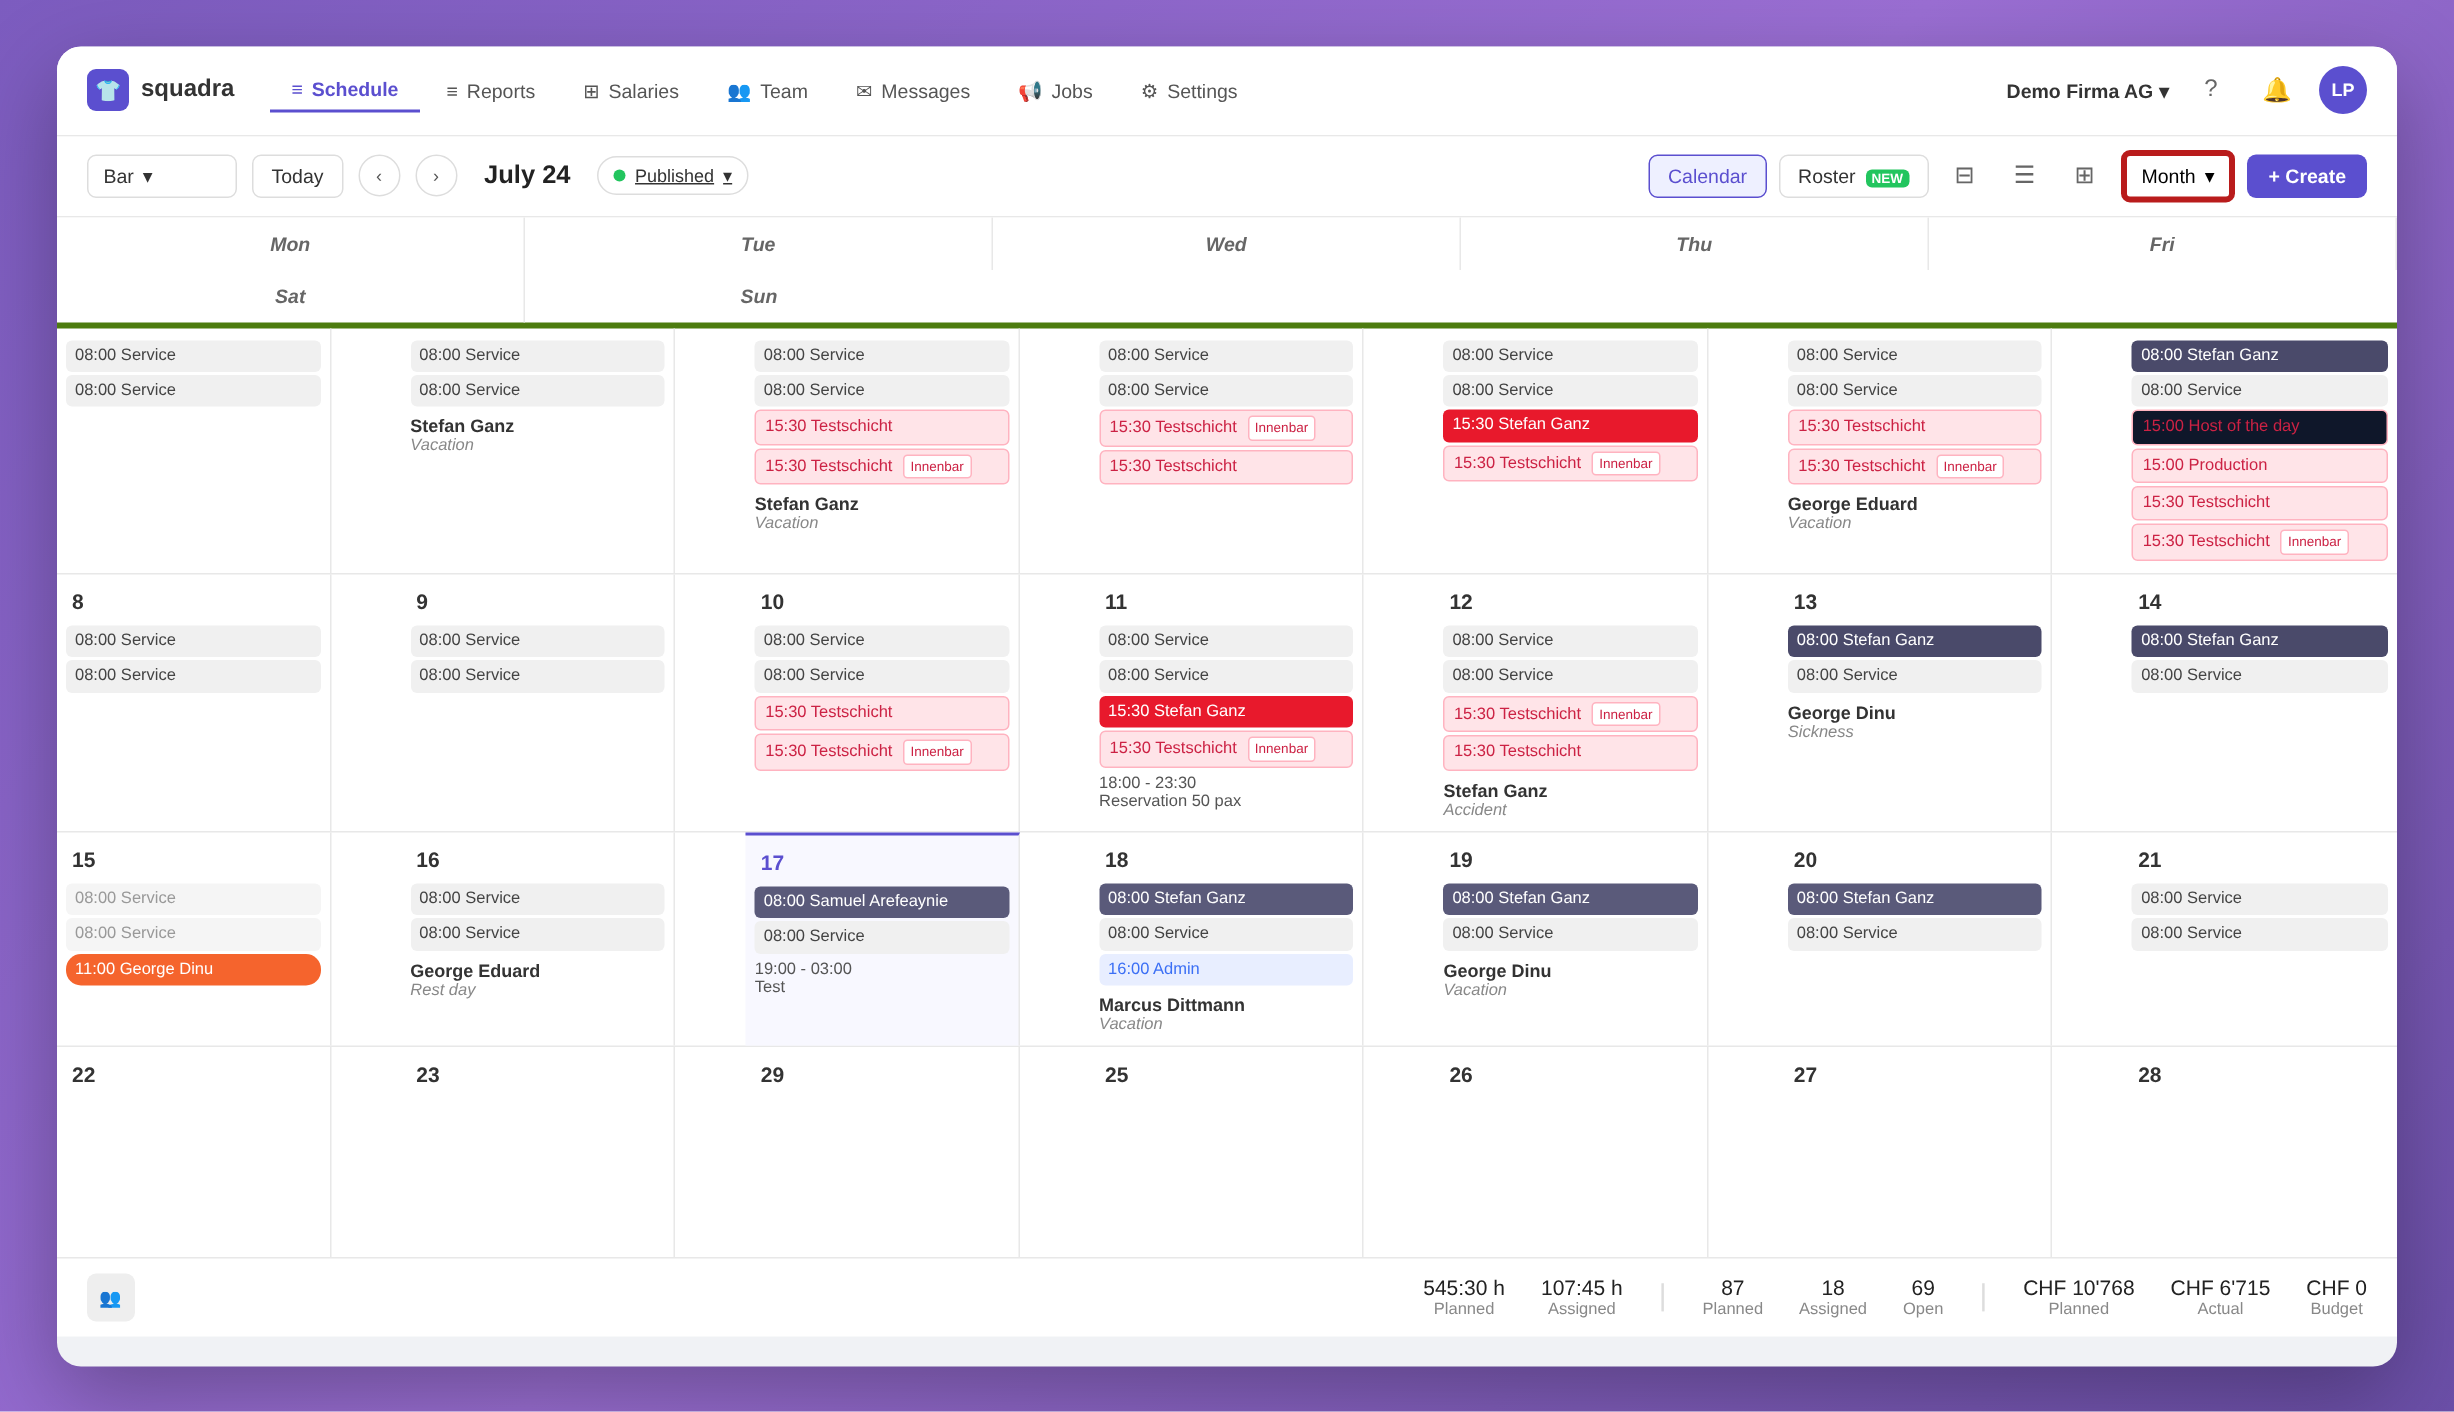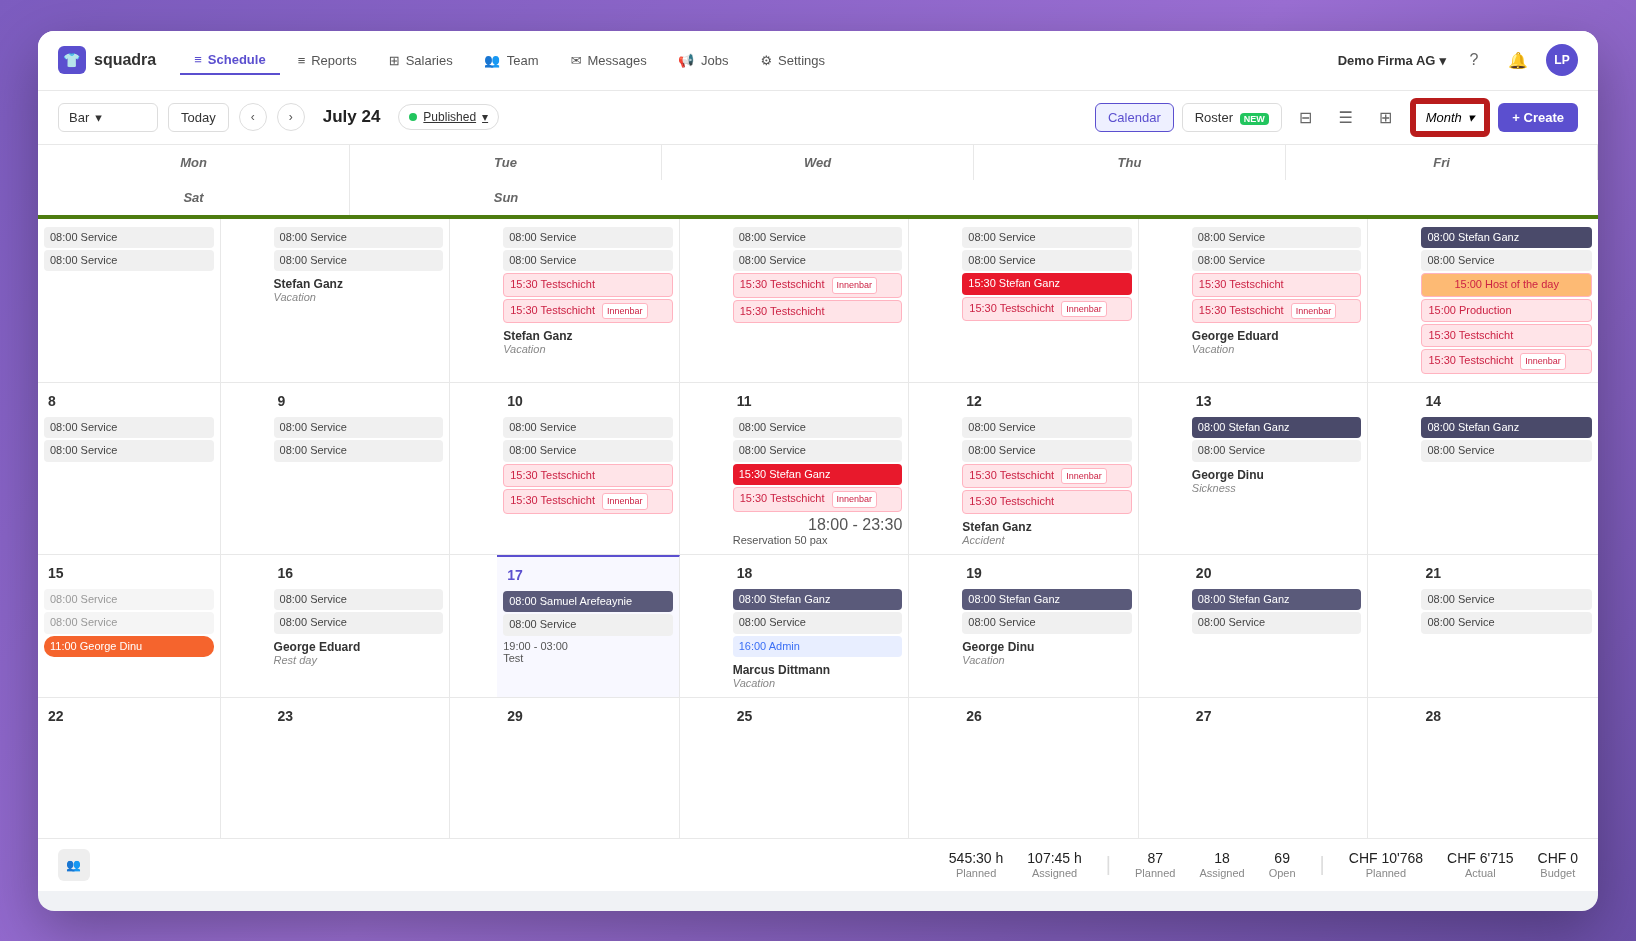--- a/index.html
+++ b/index.html
@@ -214,27 +214,26 @@
       justify-content: center;
       cursor: pointer;
       color: #666;
       font-size: 16px;
       border-radius: 4px;
     }
     .month-select {
       display: flex;
       align-items: center;
       gap: 6px;
-      border: 6px solid #b91c1c;
+      border: 4px solid #b91c1c;
       border-radius: 6px;
       padding: 6px 10px;
       font-size: 13px;
       cursor: pointer;
       background: white;
-      font-style: italic;
     }
     .create-btn {
       background: #5b4fcf;
       color: white;
       border: none;
       border-radius: 6px;
       padding: 7px 14px;
       font-size: 13px;
       font-weight: 600;
       cursor: pointer;
@@ -546,21 +545,21 @@
           <div class="vacation-entry">
             <div class="vac-name">George Eduard</div>
             <div class="vac-label">Vacation</div>
           </div>
         </div>
 
         <div class="cal-day">
           <div class="day-events">
             <div class="event-item event-dark">08:00  Stefan Ganz</div>
             <div class="event-item event-service">08:00  Service</div>
-            <div class="event-item event-pink" style="background:#fdba74;color:#cc2244;border:1px solid #ffb3c0;text-align:center;">15:00  Host of the day</div>
+            <div class="event-item event-pink" style="background:#0f172a;color:#cc2244;border:1px solid #ffb3c0;">15:00  Host of the day</div>
             <div class="event-item event-pink" style="background:#ffe4e8;color:#cc2244;border:1px solid #ffb3c0;">15:00  Production</div>
             <div class="event-item event-pink">15:30  Testschicht</div>
             <div class="event-item event-pink-inner">15:30  Testschicht <span class="inner-badge">Innenbar</span></div>
           </div>
         </div>
       </div>
 
       <div class="calendar-week">
 
         <div class="cal-day">
@@ -591,21 +590,21 @@
 
         <div class="cal-day">
           <div class="day-num">11</div>
           <div class="day-events">
             <div class="event-item event-service">08:00  Service</div>
             <div class="event-item event-service">08:00  Service</div>
             <div class="event-item event-red">15:30  Stefan Ganz</div>
             <div class="event-item event-pink-inner">15:30  Testschicht <span class="inner-badge">Innenbar</span></div>
           </div>
           <div class="vacation-entry" style="margin-top:4px;">
-            <div style="font-size:16px;color:#555;text-align:right;">18:00 - 23:30</div>
+            <div style="font-size:11px;color:#555;">18:00 - 23:30</div>
             <div style="font-size:11px;color:#555;">Reservation 50 pax</div>
           </div>
         </div>
 
         <div class="cal-day">
           <div class="day-num">12</div>
           <div class="day-events">
             <div class="event-item event-service">08:00  Service</div>
             <div class="event-item event-service">08:00  Service</div>
             <div class="event-item event-pink-inner">15:30  Testschicht <span class="inner-badge">Innenbar</span></div>

